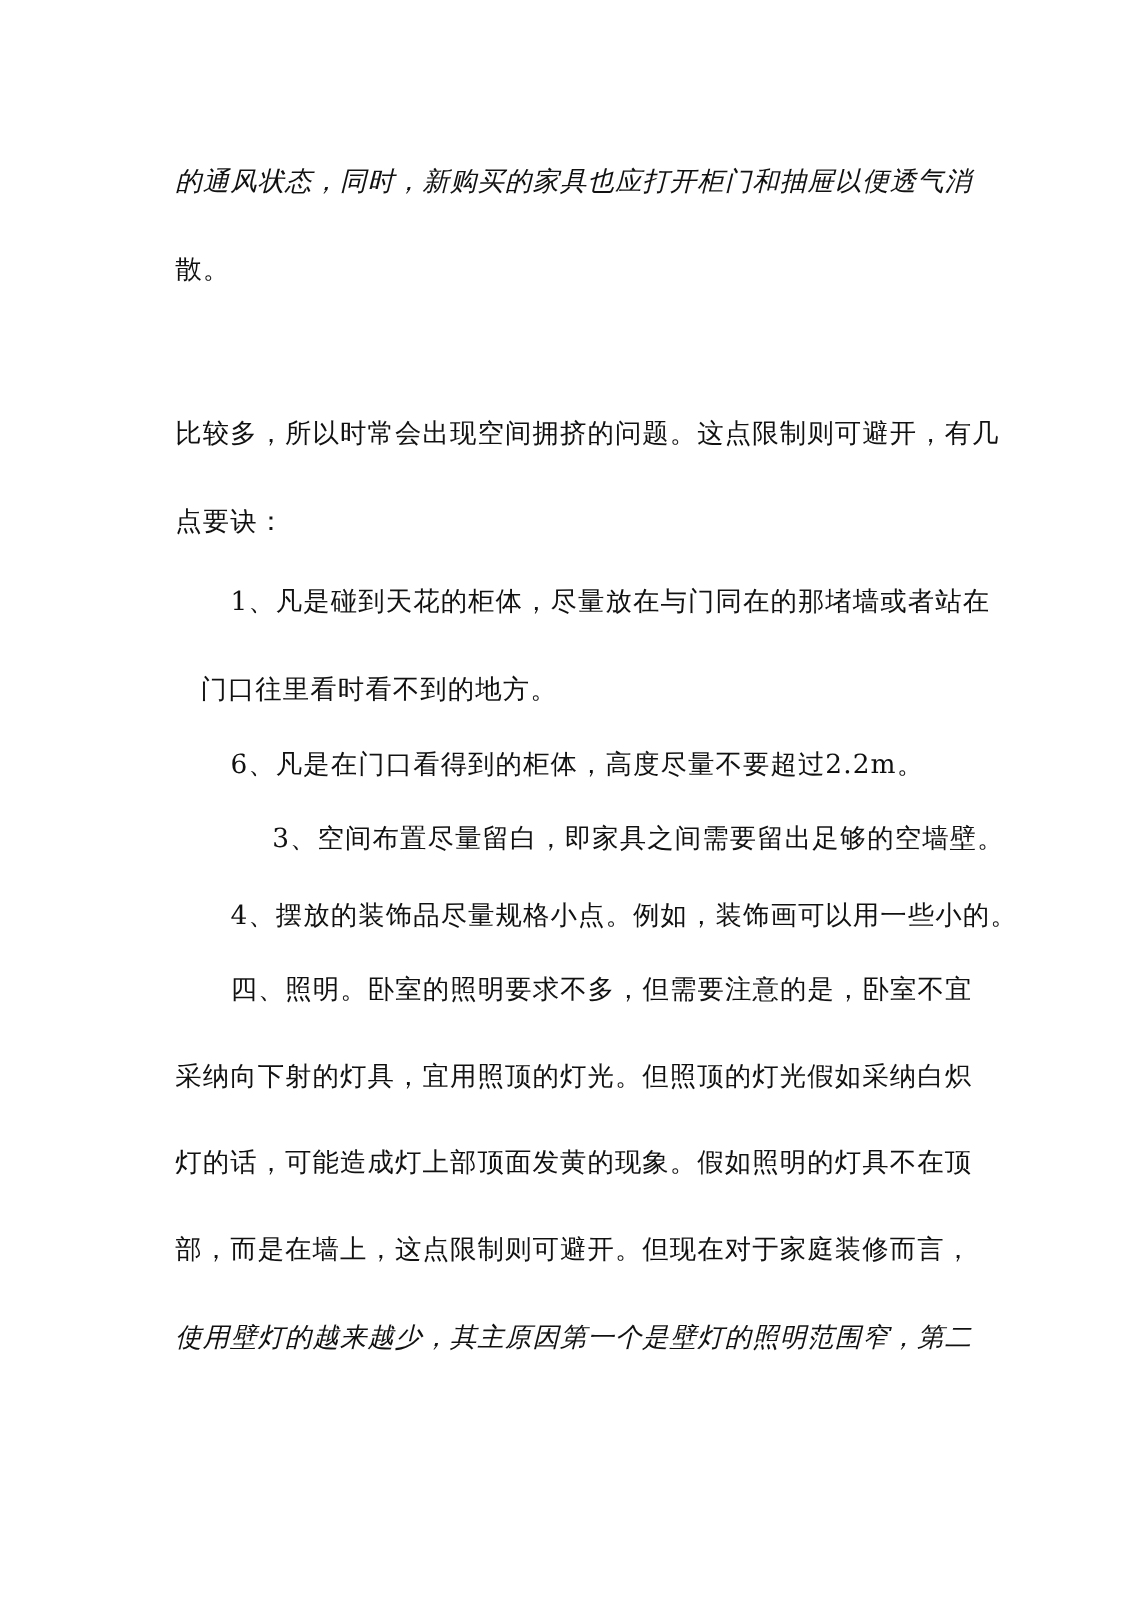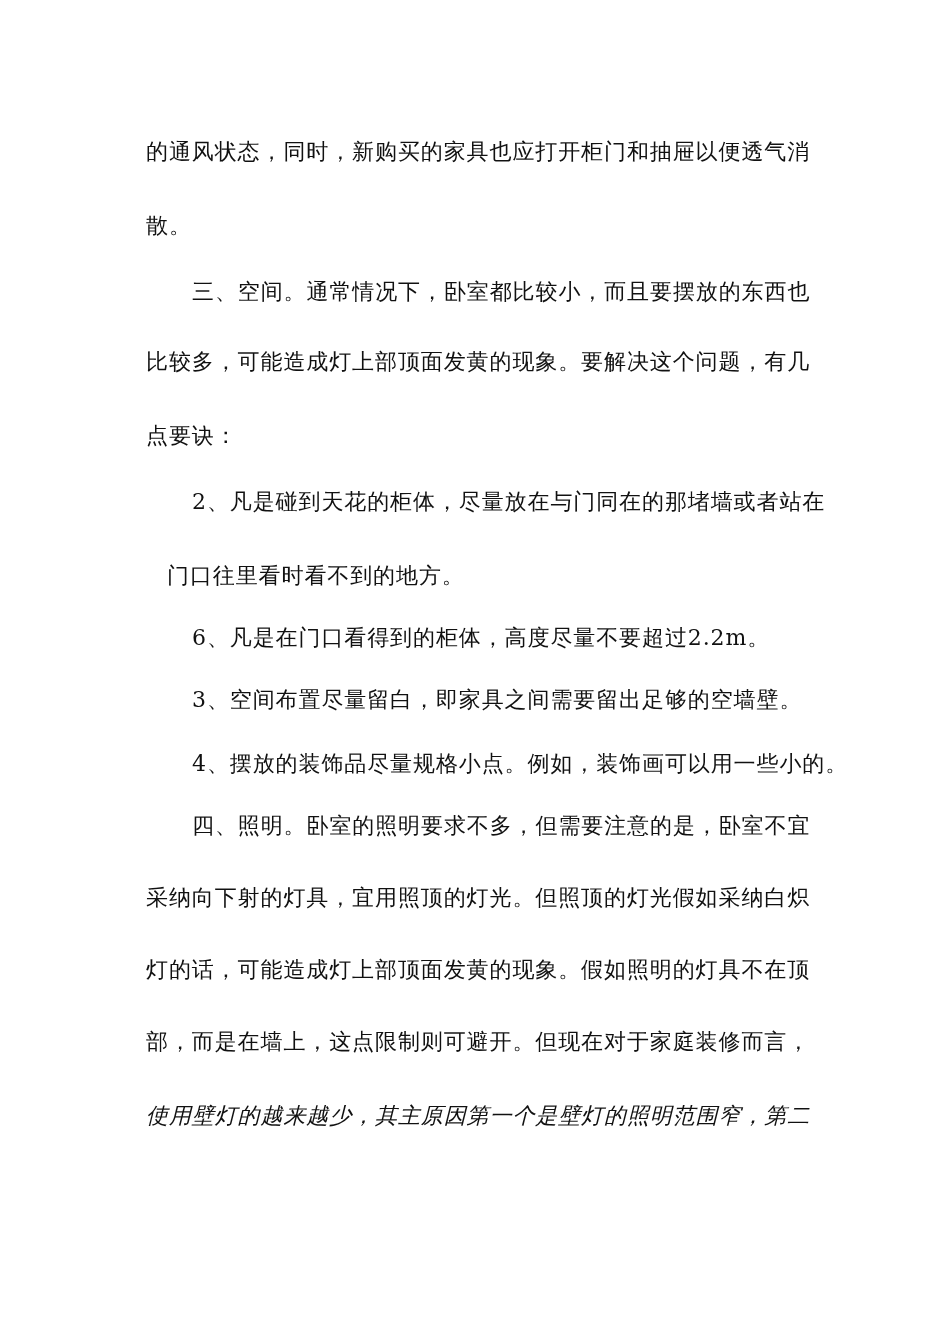--- a/index.html
+++ b/index.html
@@ -7,28 +7,27 @@
          font-family: "DejaVu Serif", "Liberation Serif", serif; color: #111; }
   .page { position: absolute; left: 0; top: 0; width: 950px; height: 1344px; background: #fff; }
   .line { position: absolute; left: 146px; width: 680px; font-size: 22px; line-height: 24px;
           white-space: nowrap; letter-spacing: 0.9px; }
   .indent { left: 192px; }
 </style>
 </head>
 <body>
 
 <div class="page">
-  <div class="line" style="top: 140px;">的通风状态，同时，新购买的家具也应打开柜门和抽屉以便透气消</div>
+  <div class="line" style="top: 140px; font-style: italic;">的通风状态，同时，新购买的家具也应打开柜门和抽屉以便透气消</div>
   <div class="line" style="top: 214px;">散。</div>
-  <div class="line indent" style="top: 280px;">三、空间。通常情况下，卧室都比较小，而且要摆放的东西也</div>
-  <div class="line" style="top: 350px;">比较多，可能造成灯上部顶面发黄的现象。要解决这个问题，有几</div>
+  <div class="line" style="top: 350px;">比较多，所以时常会出现空间拥挤的问题。这点限制则可避开，有几</div>
   <div class="line" style="top: 424px;">点要诀：</div>
-  <div class="line indent" style="top: 490px;">2、凡是碰到天花的柜体，尽量放在与门同在的那堵墙或者站在</div>
+  <div class="line indent" style="top: 490px;">1、凡是碰到天花的柜体，尽量放在与门同在的那堵墙或者站在</div>
   <div class="line" style="top: 564px; margin-left: 21px;">门口往里看时看不到的地方。</div>
   <div class="line indent" style="top: 626px;">6、凡是在门口看得到的柜体，高度尽量不要超过2.2m。</div>
-  <div class="line indent" style="top: 688px;">3、空间布置尽量留白，即家具之间需要留出足够的空墙壁。</div>
+  <div class="line indent" style="top: 688px; text-align: center;">3、空间布置尽量留白，即家具之间需要留出足够的空墙壁。</div>
   <div class="line indent" style="top: 752px;">4、摆放的装饰品尽量规格小点。例如，装饰画可以用一些小的。</div>
   <div class="line" style="top: 886px;">采纳向下射的灯具，宜用照顶的灯光。但照顶的灯光假如采纳白炽</div>
   <div class="line indent" style="top: 814px;">四、照明。卧室的照明要求不多，但需要注意的是，卧室不宜</div>
   <div class="line" style="top: 1030px;">部，而是在墙上，这点限制则可避开。但现在对于家庭装修而言，</div>
   <div class="line" style="top: 958px;">灯的话，可能造成灯上部顶面发黄的现象。假如照明的灯具不在顶</div>
   <div class="line" style="top: 1104px; font-style: italic;">使用壁灯的越来越少，其主原因第一个是壁灯的照明范围窄，第二</div>
 </div>
 
 </body></html>

